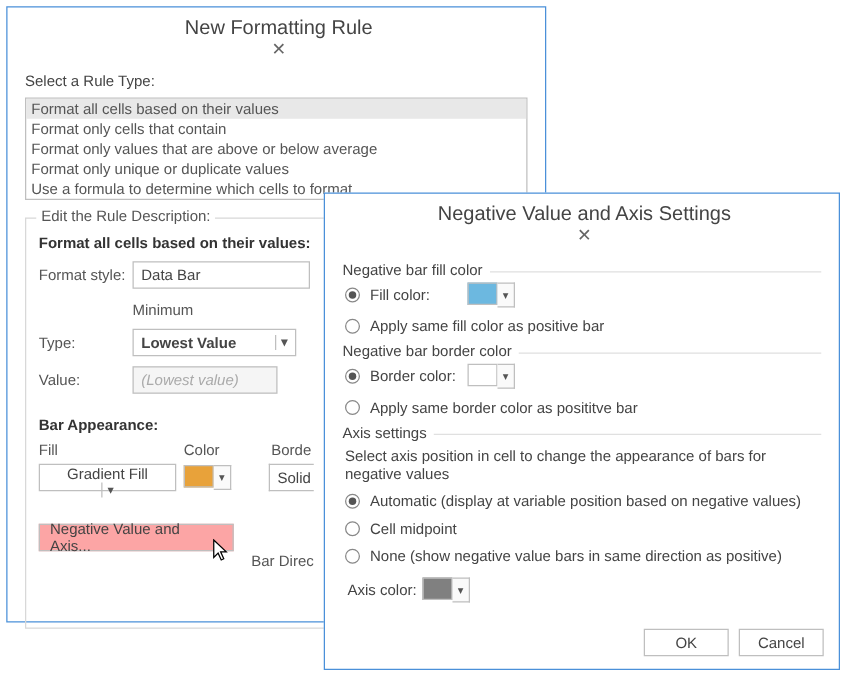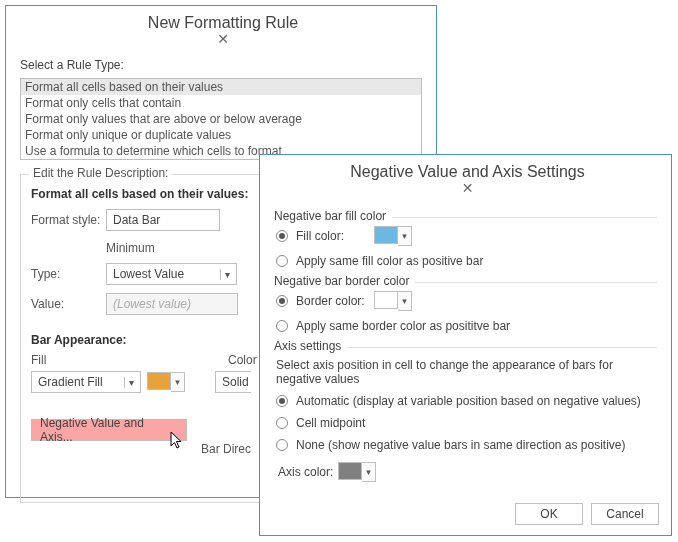--- a/index.html
+++ b/index.html
@@ -56,55 +56,55 @@
       <div class="listitem">Format only unique or duplicate values</div>
       <div class="listitem">Use a formula to determine which cells to format</div>
     </div>
 
     <div class="rule-panel">
       <span class="rule-panel-legend">Edit the Rule Description:</span>
       <div class="bold" style="margin-top:4px;">Format all cells based on their values:</div>
 
       <div class="row">
         <span class="flbl">Format style:</span>
-        <div class="input" style="width:114px;">
+        <div class="input" style="width:142px;">
           <span>Data Bar</span>
         </div>
       </div>
 
       <div class="row" style="margin-top:10px;">
         <span class="flbl"></span>
         <span class="colhdr">Minimum</span>
       </div>
 
       <div class="row">
         <span class="flbl">Type:</span>
-        <div class="input" style="width:131px;">
+        <div class="input" style="width:131px;font-weight:bold;">
           <span>Lowest Value</span>
           <span class="chev">▾</span>
         </div>
       </div>
 
       <div class="row">
         <span class="flbl">Value:</span>
-        <div class="input disabled" style="width:132px;">
+        <div class="input disabled" style="width:116px;">
           <span>(Lowest value)</span>
         </div>
       </div>
 
       <div class="bold" style="margin-top:18px;">Bar Appearance:</div>
 
-      <div class="row" style="margin-top:6px;justify-content:space-between;">
+      <div class="row" style="margin-top:6px;">
         <span class="colhdr" style="width:116px;">Fill</span>
         <span class="colhdr" style="width:70px;">Color</span>
         <span class="colhdr">Borde</span>
       </div>
 
       <div class="row" style="margin-top:4px; gap:0;">
-        <div class="input" style="width:110px;">
+        <div class="input" style="width:110px;flex-direction:column;">
           <span>Gradient Fill</span>
           <span class="chev">▾</span>
         </div>
         <div style="width:6px;"></div>
         <div class="swatchdd">
           <div class="swatch" style="background:#e8a23a;"></div>
           <div class="ddbtn">▾</div>
         </div>
         <div style="width:30px;"></div>
         <div class="input" style="width:36px; border-right:none;">

